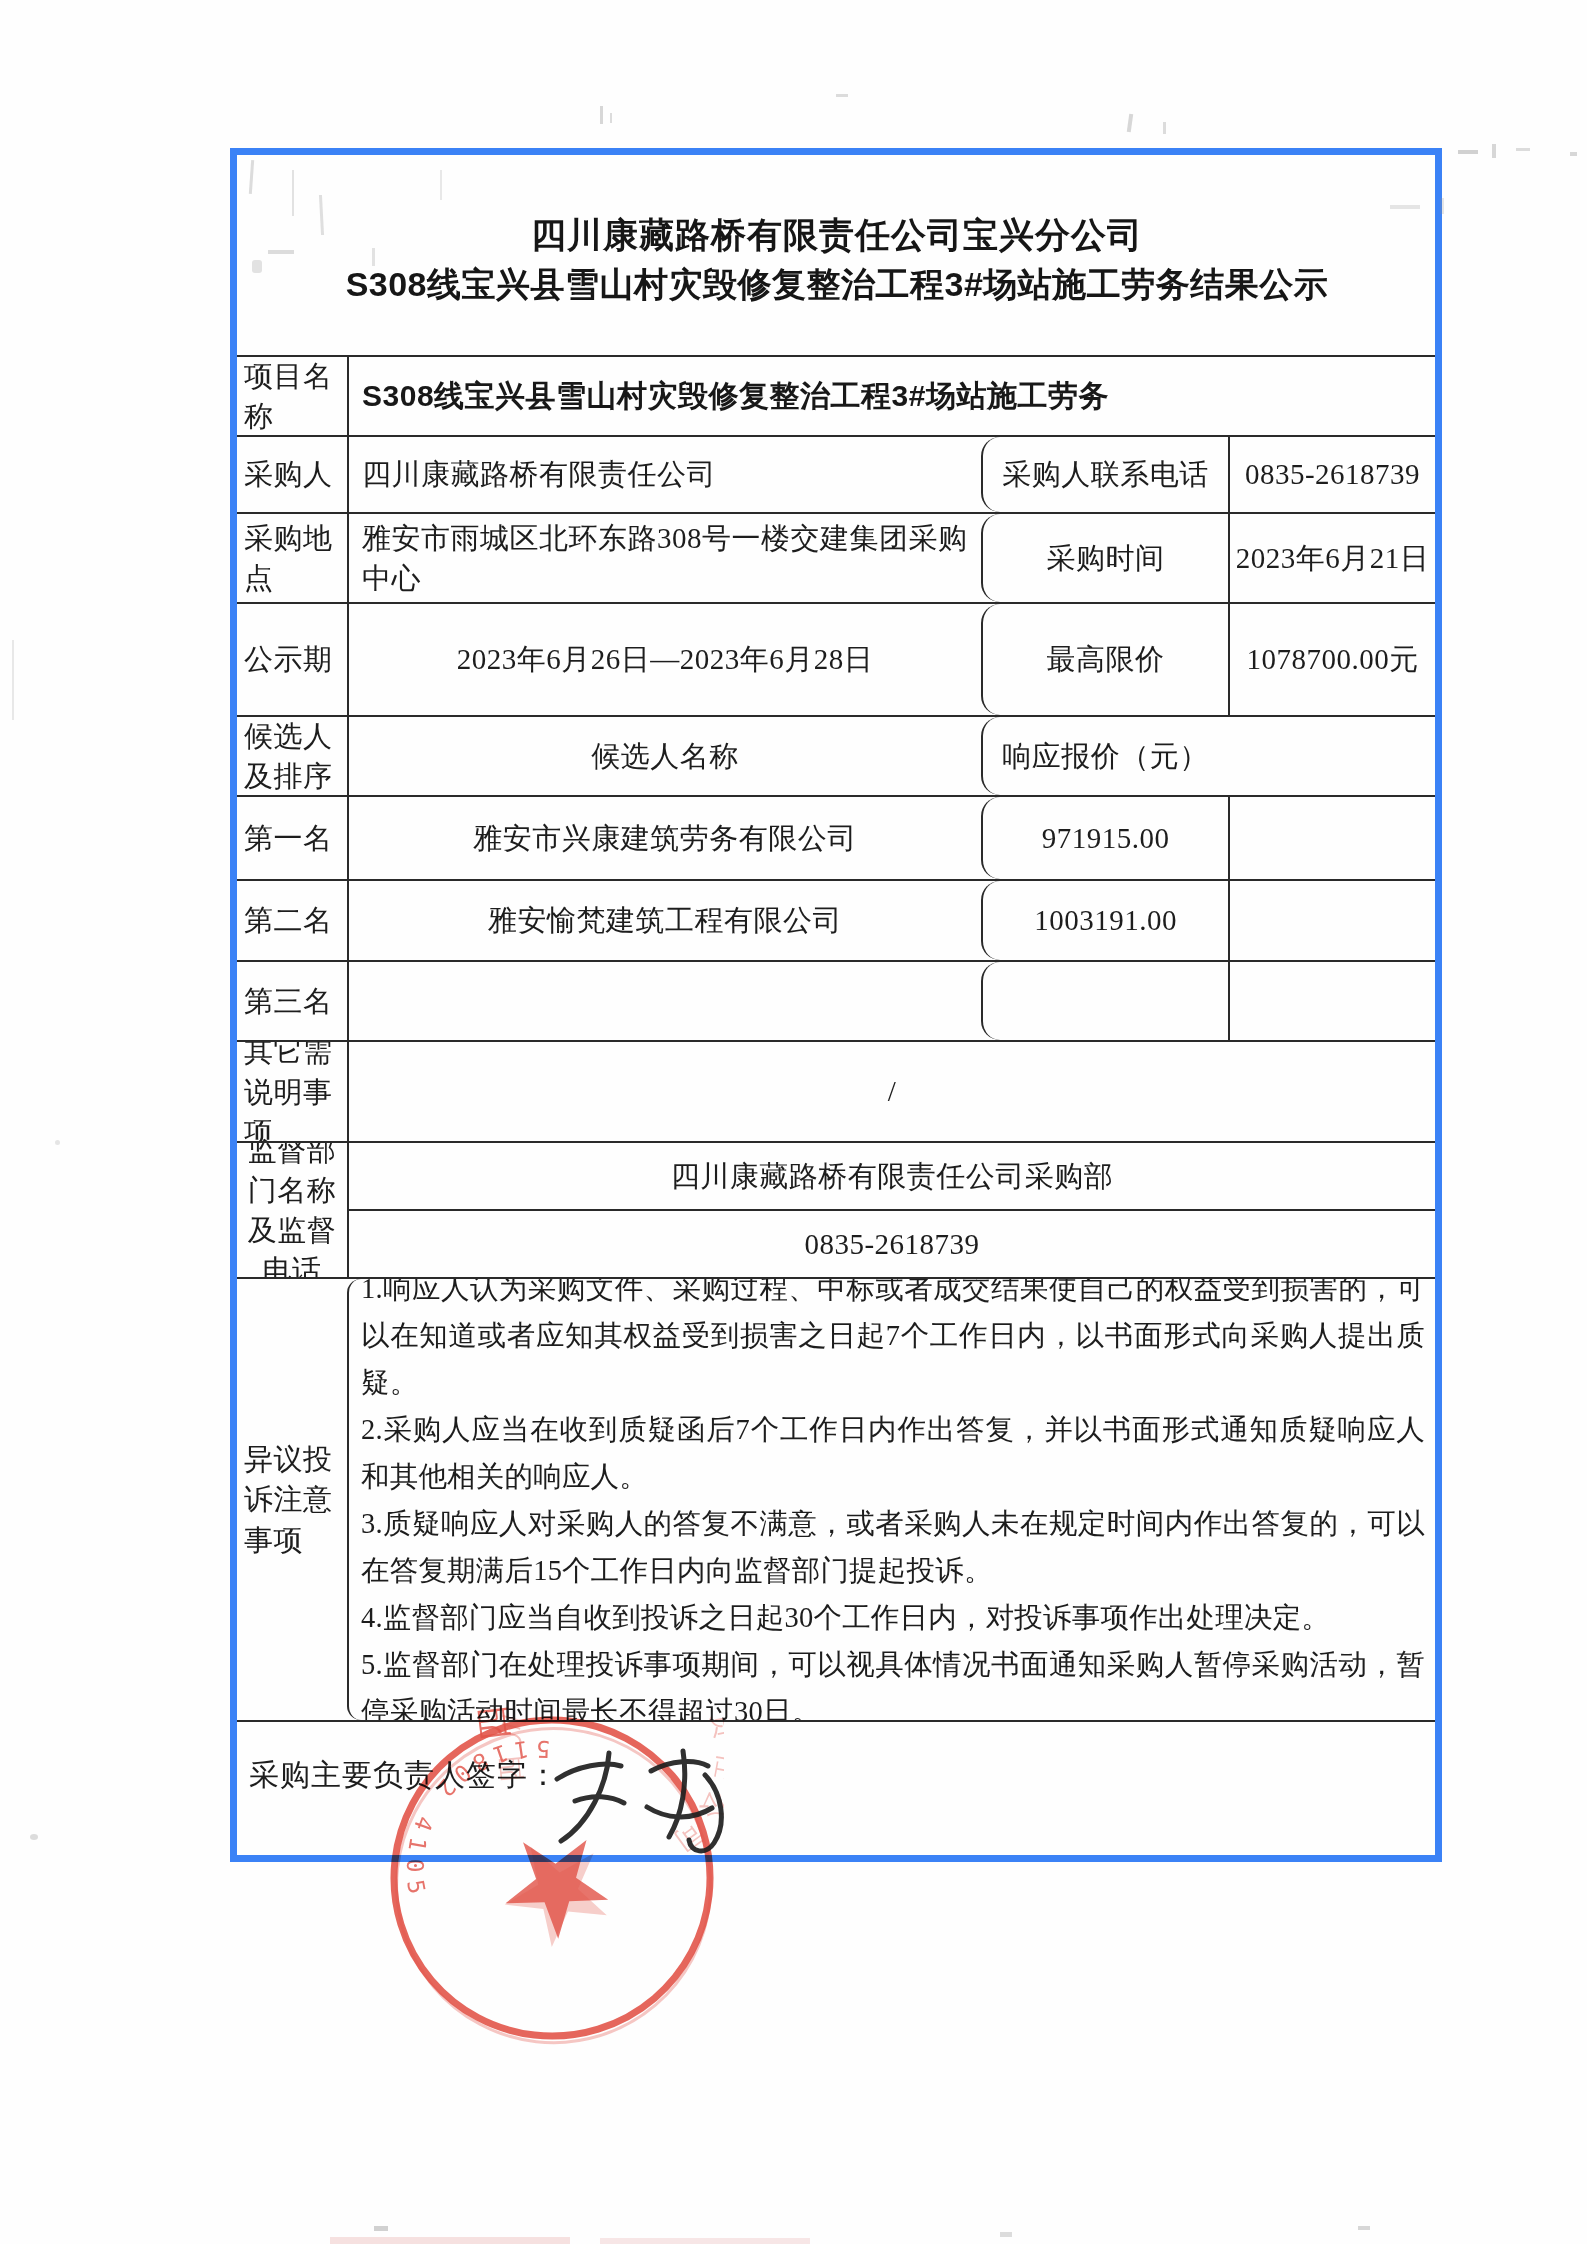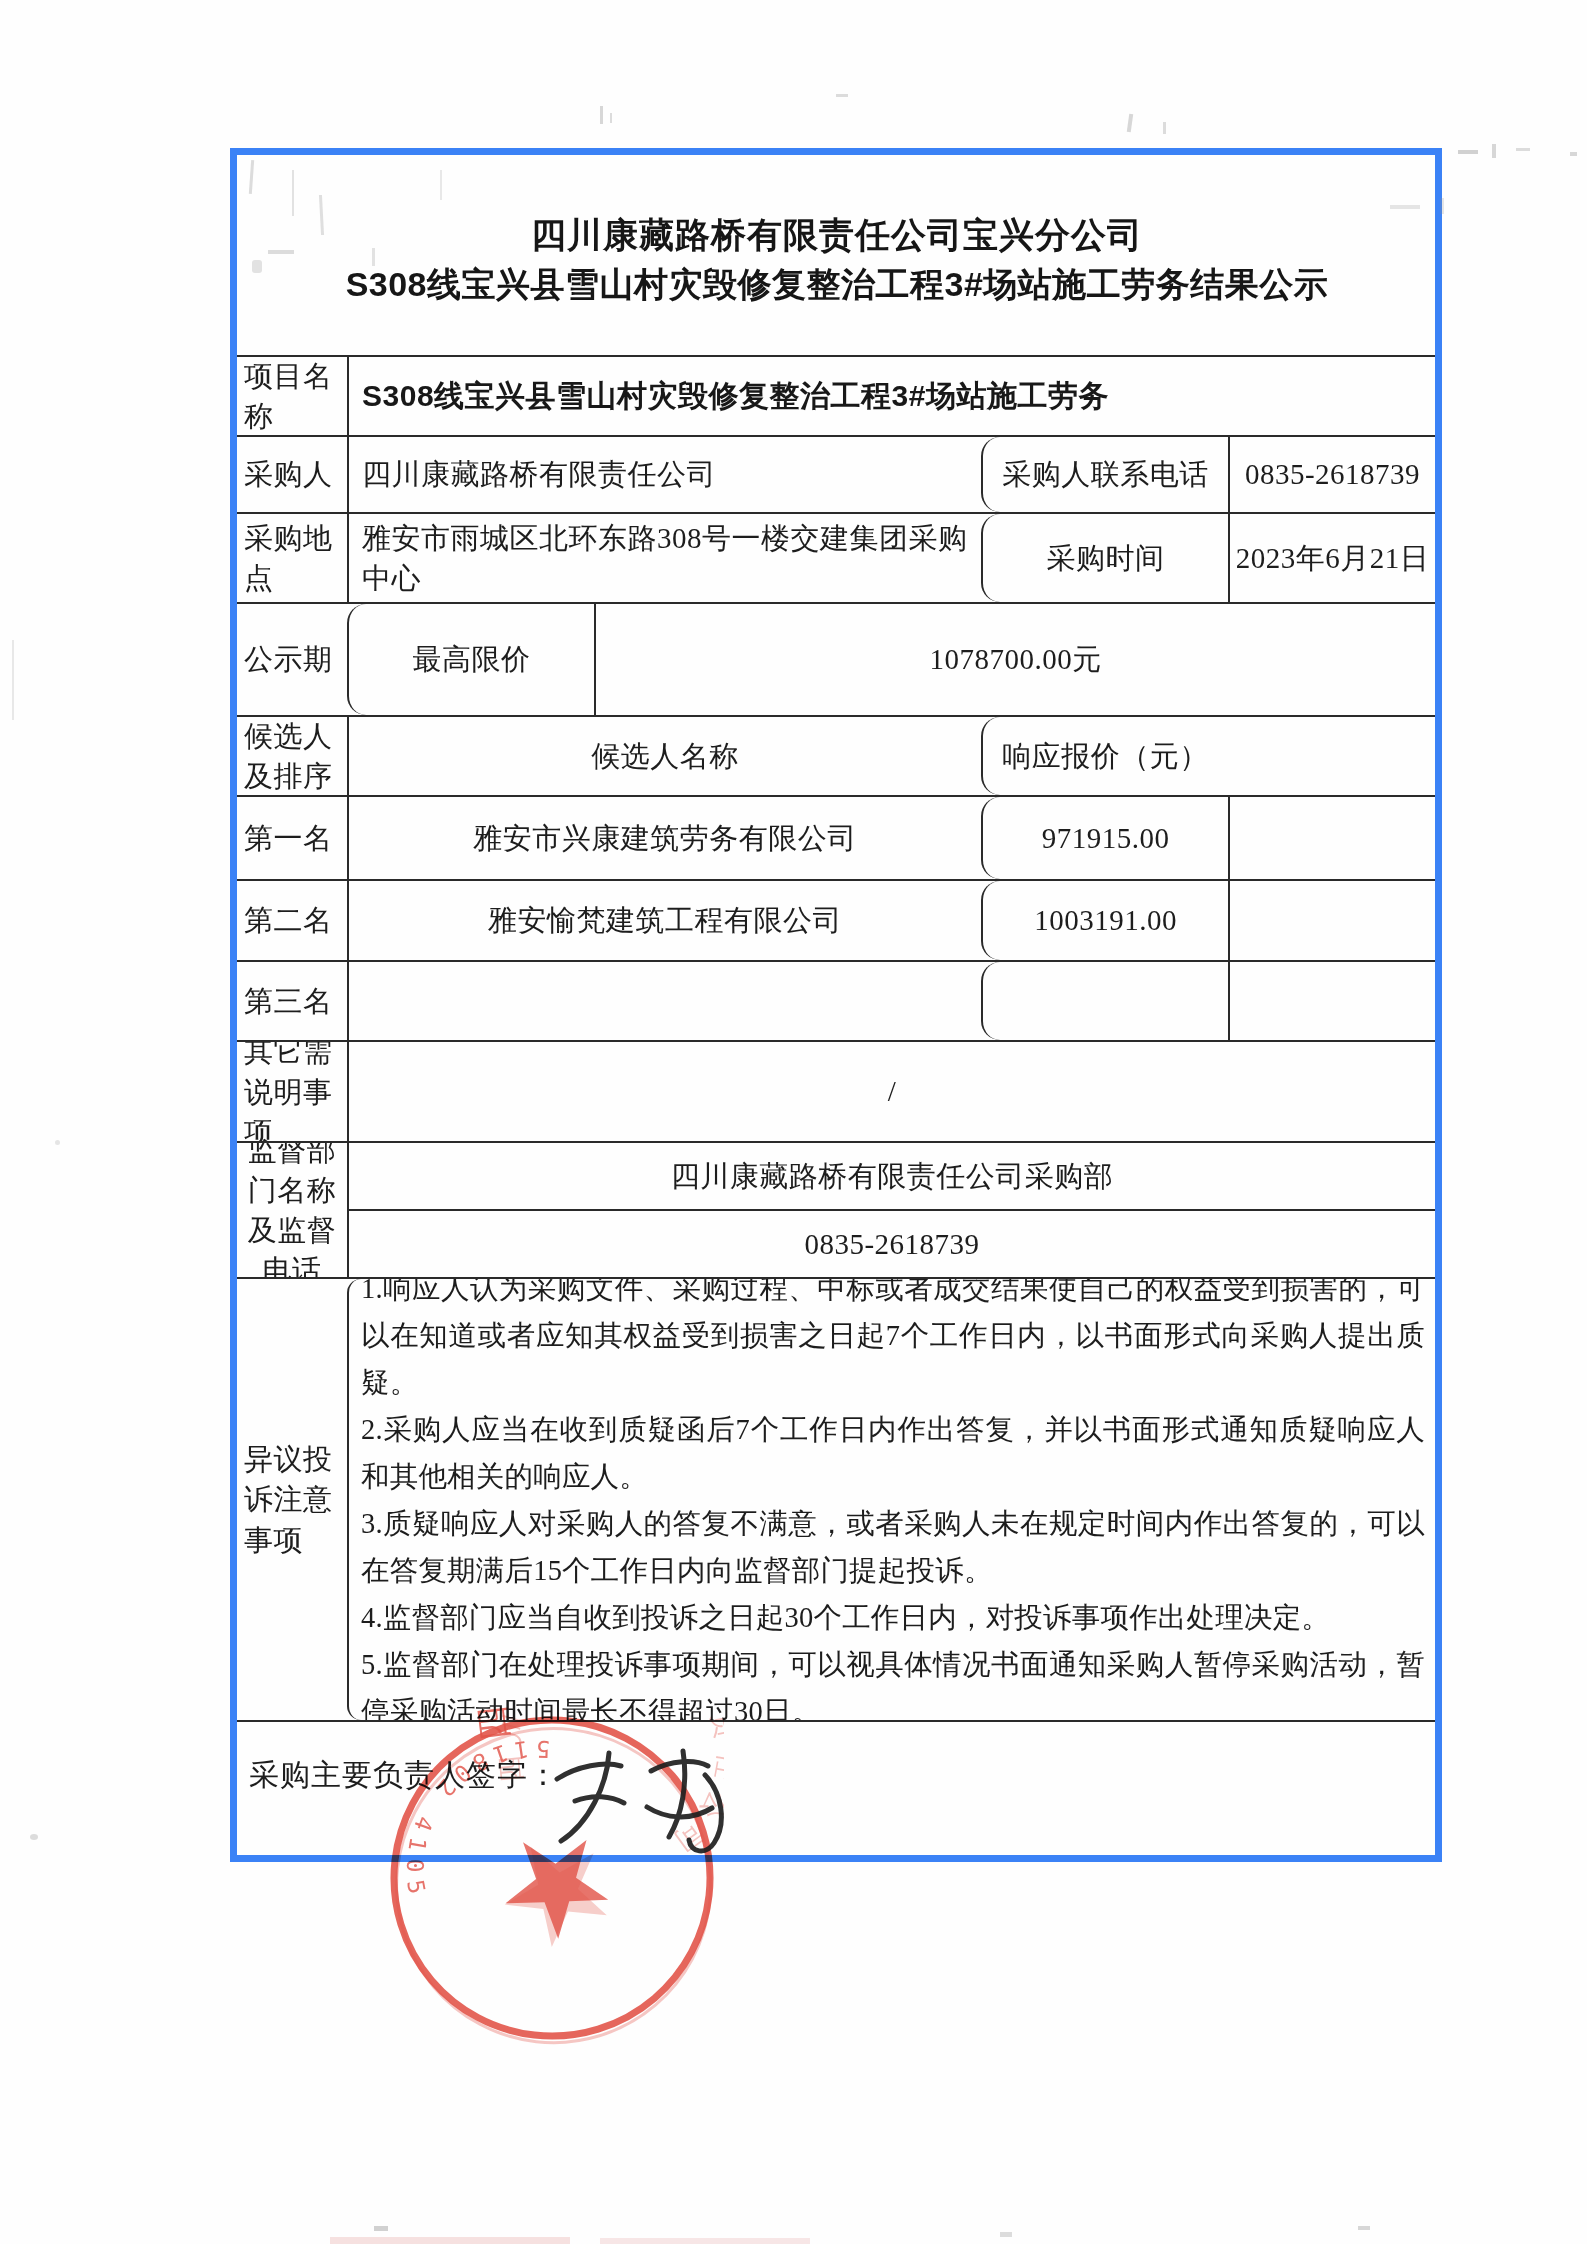--- a/index.html
+++ b/index.html
@@ -71,20 +71,21 @@
     <div class="row" style="height:90px">
       <div class="cell ca nb lab">采购地
 点</div>
       <div class="cell cb lft">雅安市雨城区北环东路308号一楼交建集团采购中心</div>
       <div class="cell cc ctr">采购时间</div>
       <div class="cell cd ctr">2023年6月21日</div>
     </div>
 
     <div class="row" style="height:113px">
       <div class="cell ca nb">公示期</div>
+      <div class="cell cb ctr">2023年6月26日—2023年6月28日</div>
       <div class="cell cc ctr">最高限价</div>
       <div class="cell cd ctr">1078700.00元</div>
     </div>
 
     <div class="row" style="height:80px">
       <div class="cell ca nb lab">候选人
 及排序</div>
       <div class="cell cb ctr">候选人名称</div>
       <div class="cell cc ctr">响应报价（元）</div>
     </div>

